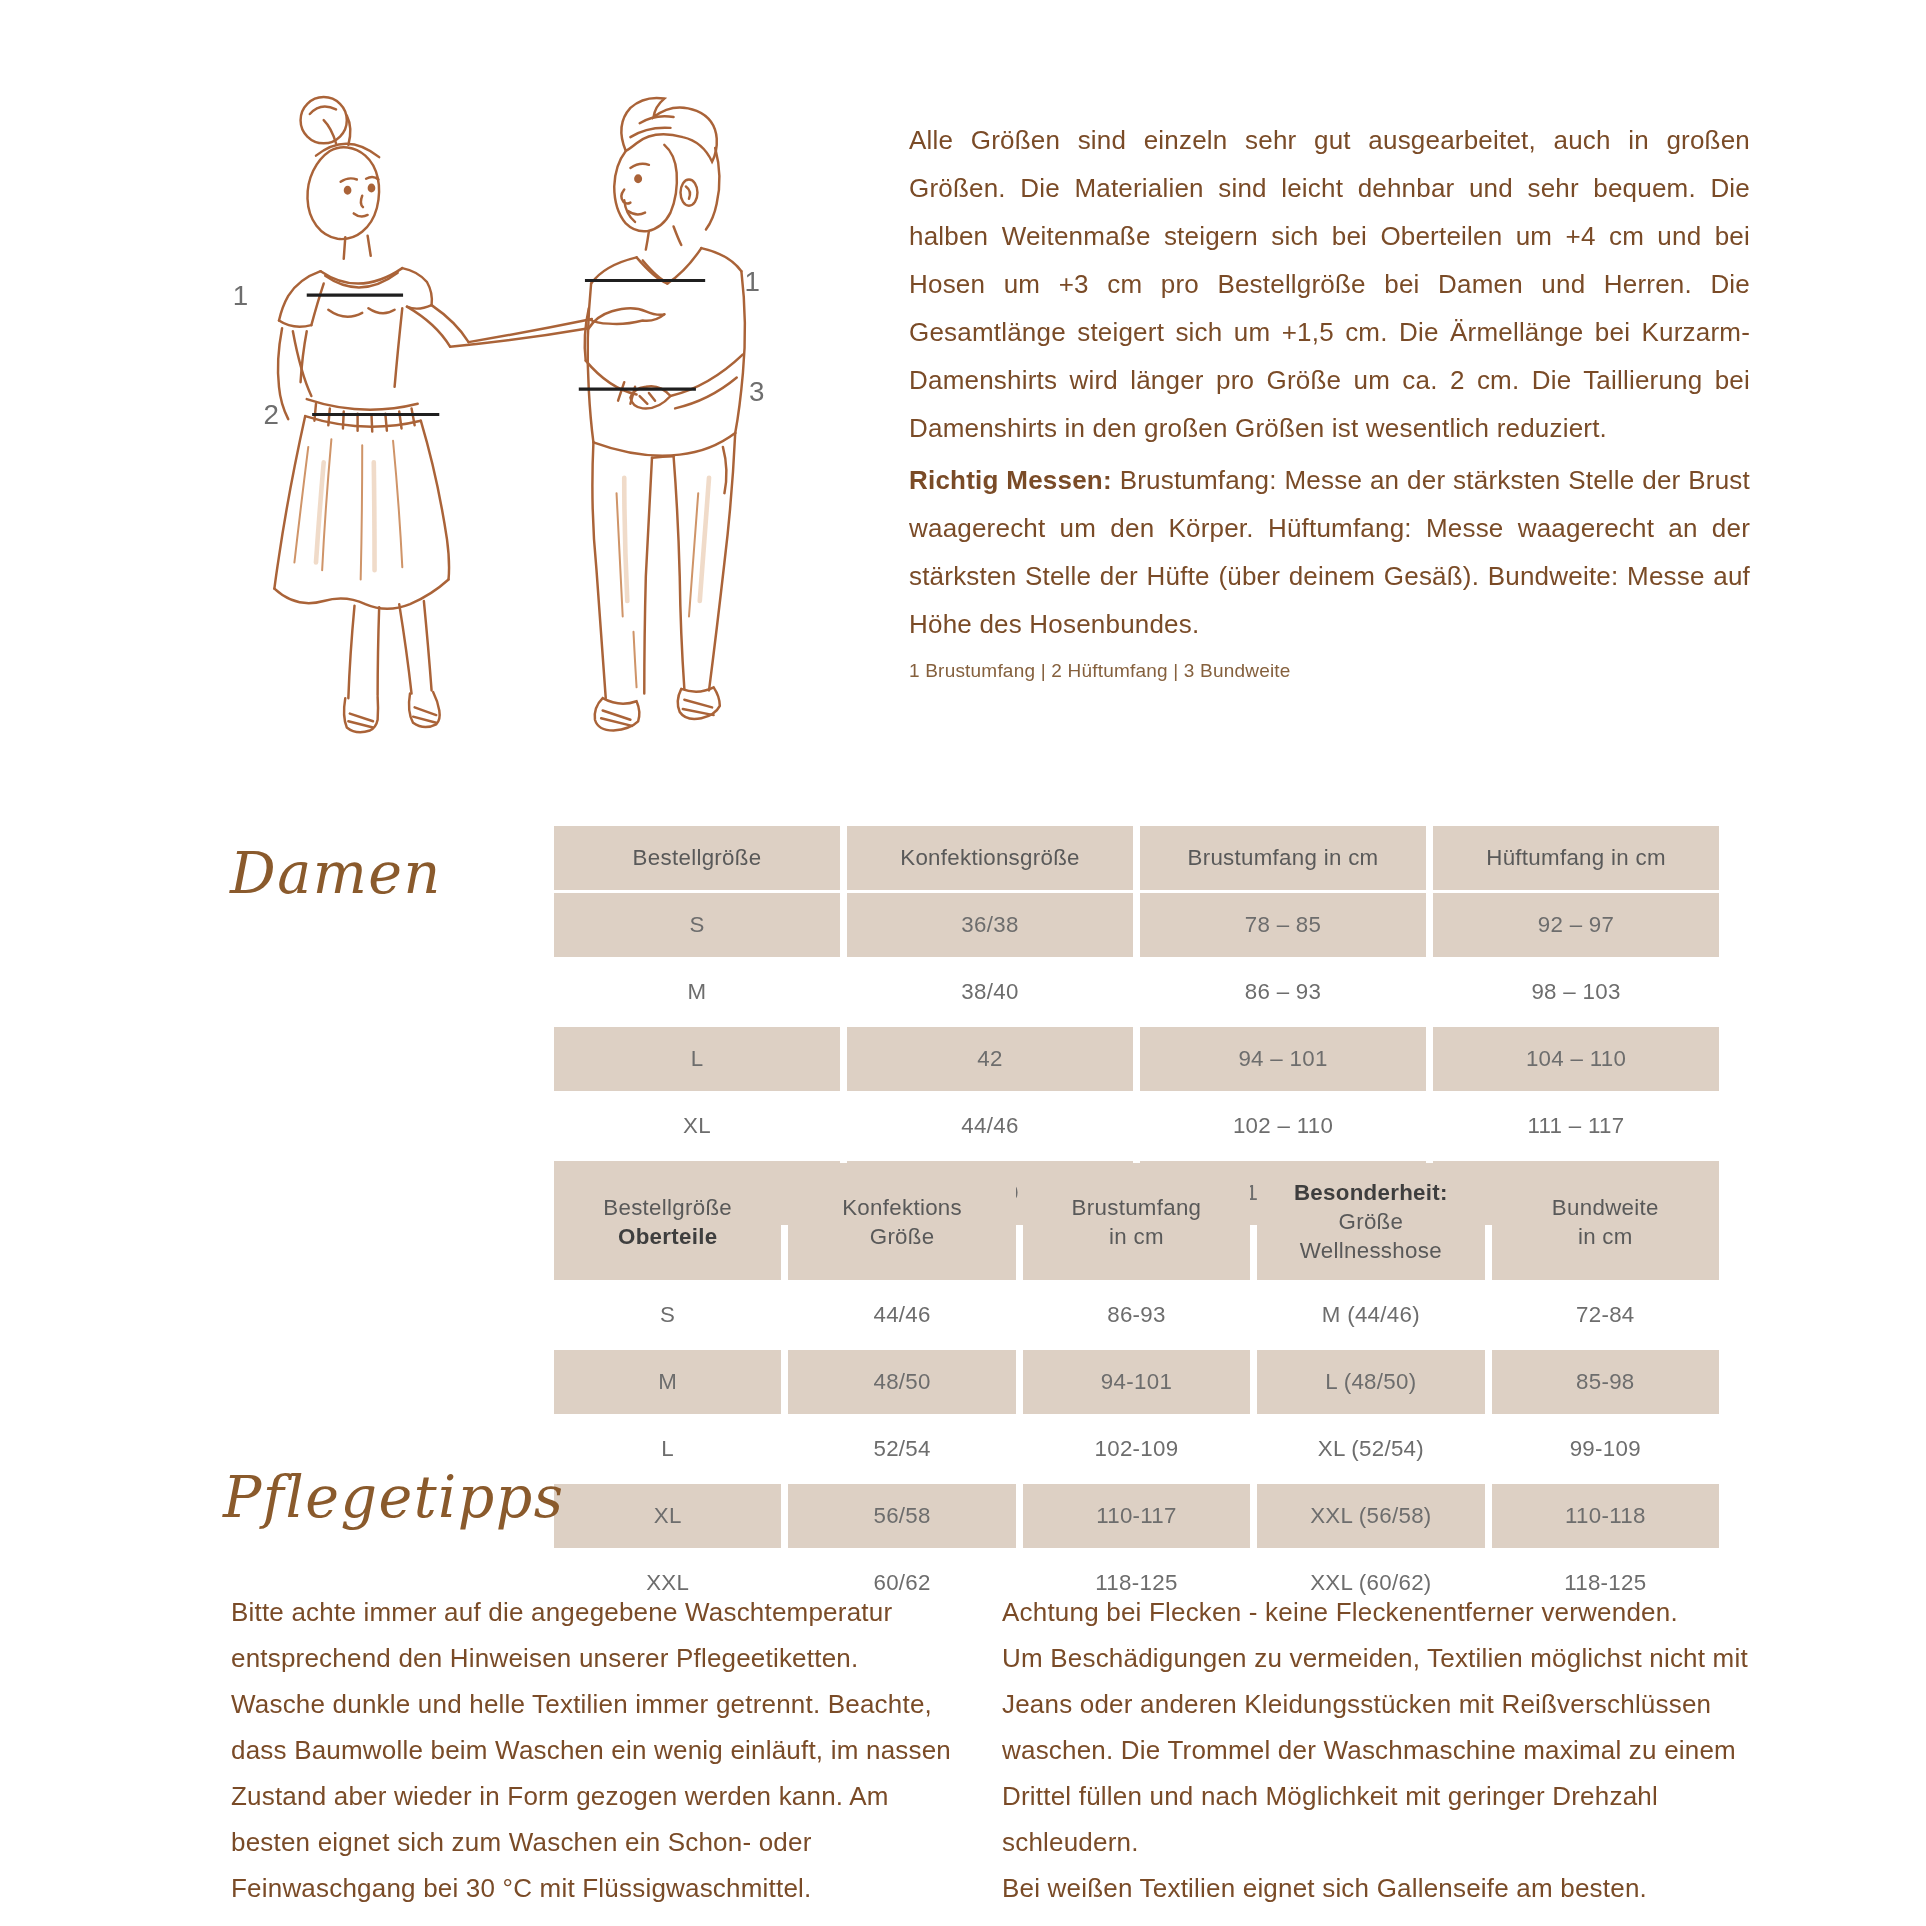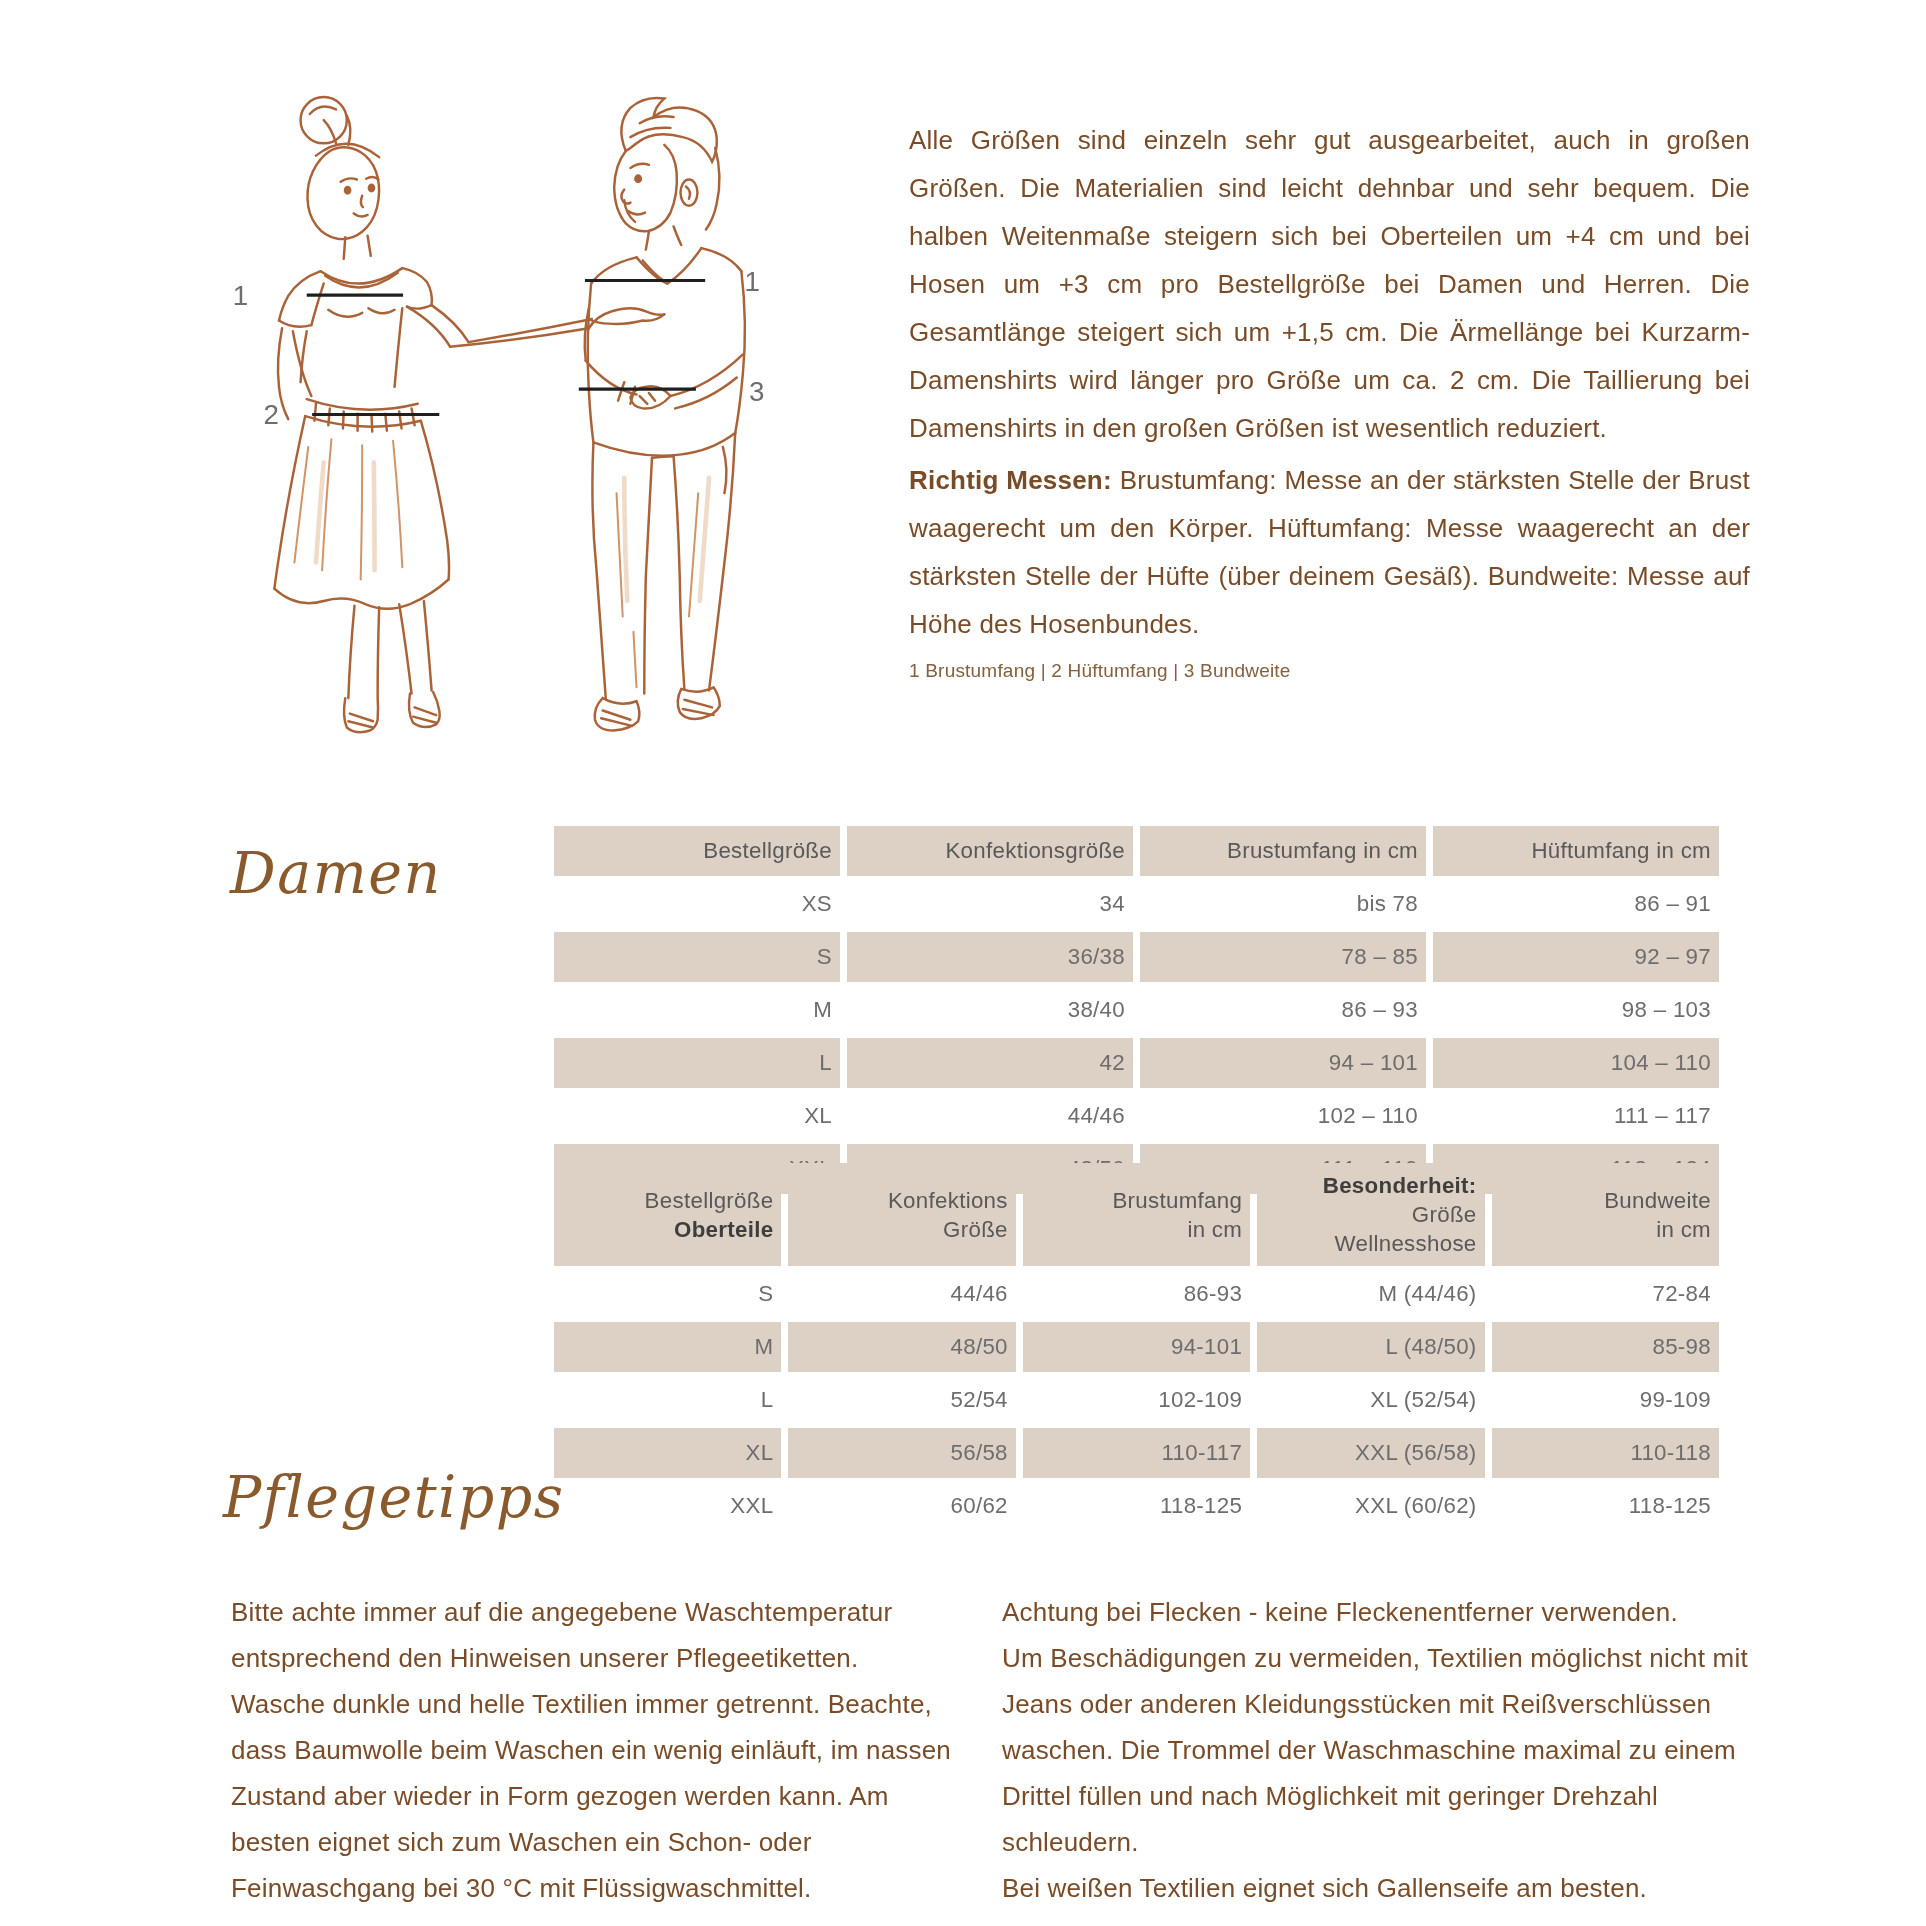--- a/index.html
+++ b/index.html
@@ -9,22 +9,22 @@
   .copy{position:absolute;color:#7a4b27;font-size:26px;line-height:48px;letter-spacing:0.2px;}
   .justify{text-align:justify;}
   .copy b{font-weight:bold;}
   .legend{position:absolute;color:#85603d;font-size:19px;letter-spacing:0.2px;}
   .script-head{position:absolute;color:#8a5a2c;font-family:"DejaVu Serif",serif;
                font-style:italic;font-size:57px;letter-spacing:1.5px;white-space:nowrap;}
   
   table.size-table{position:absolute;border-collapse:separate;border-spacing:7.7px 3.9px;
                    table-layout:fixed;}
   table.size-table th,table.size-table td{
-      height:34px;text-align:right;vertical-align:middle;
-      font-size:22.3px;font-weight:normal;color:#6d6d6d;letter-spacing:0.3px;padding:8px;}
+      height:34px;text-align:center;vertical-align:middle;
+      font-size:22.3px;font-weight:normal;color:#6d6d6d;letter-spacing:0.3px;padding:15px;}
   table.size-table th{color:#595959;}
   .beige{background:#ddd0c4;}
   th.two-line{height:66px;}
   .h-line{line-height:29px;}
   .hdr-bold{font-weight:bold;color:#3e3e3e;}
   th.left-head{text-align:left;padding-left:12.3px;}
   
   .care-col{position:absolute;color:#7a4b27;font-size:26px;line-height:46px;letter-spacing:0.2px;}
   .care-col div{margin:0;}
   
@@ -185,26 +185,20 @@
 
   <table class="size-table" style="left:547px;top:823px;width:1179px;">
     <tbody>
         <tr>
       <th class="beige">Bestellgröße</th>
       <th class="beige">Konfektionsgröße</th>
       <th class="beige">Brustumfang in cm</th>
       <th class="beige">Hüftumfang in cm</th>
     </tr>
     <tr>
-      <td>XS</td>
-      <td>34</td>
-      <td>bis 78</td>
-      <td>86 – 91</td>
-    </tr>
-    <tr>
       <td class="beige">S</td>
       <td class="beige">36/38</td>
       <td class="beige">78 – 85</td>
       <td class="beige">92 – 97</td>
     </tr>
     <tr>
       <td>M</td>
       <td>38/40</td>
       <td>86 – 93</td>
       <td>98 – 103</td>

